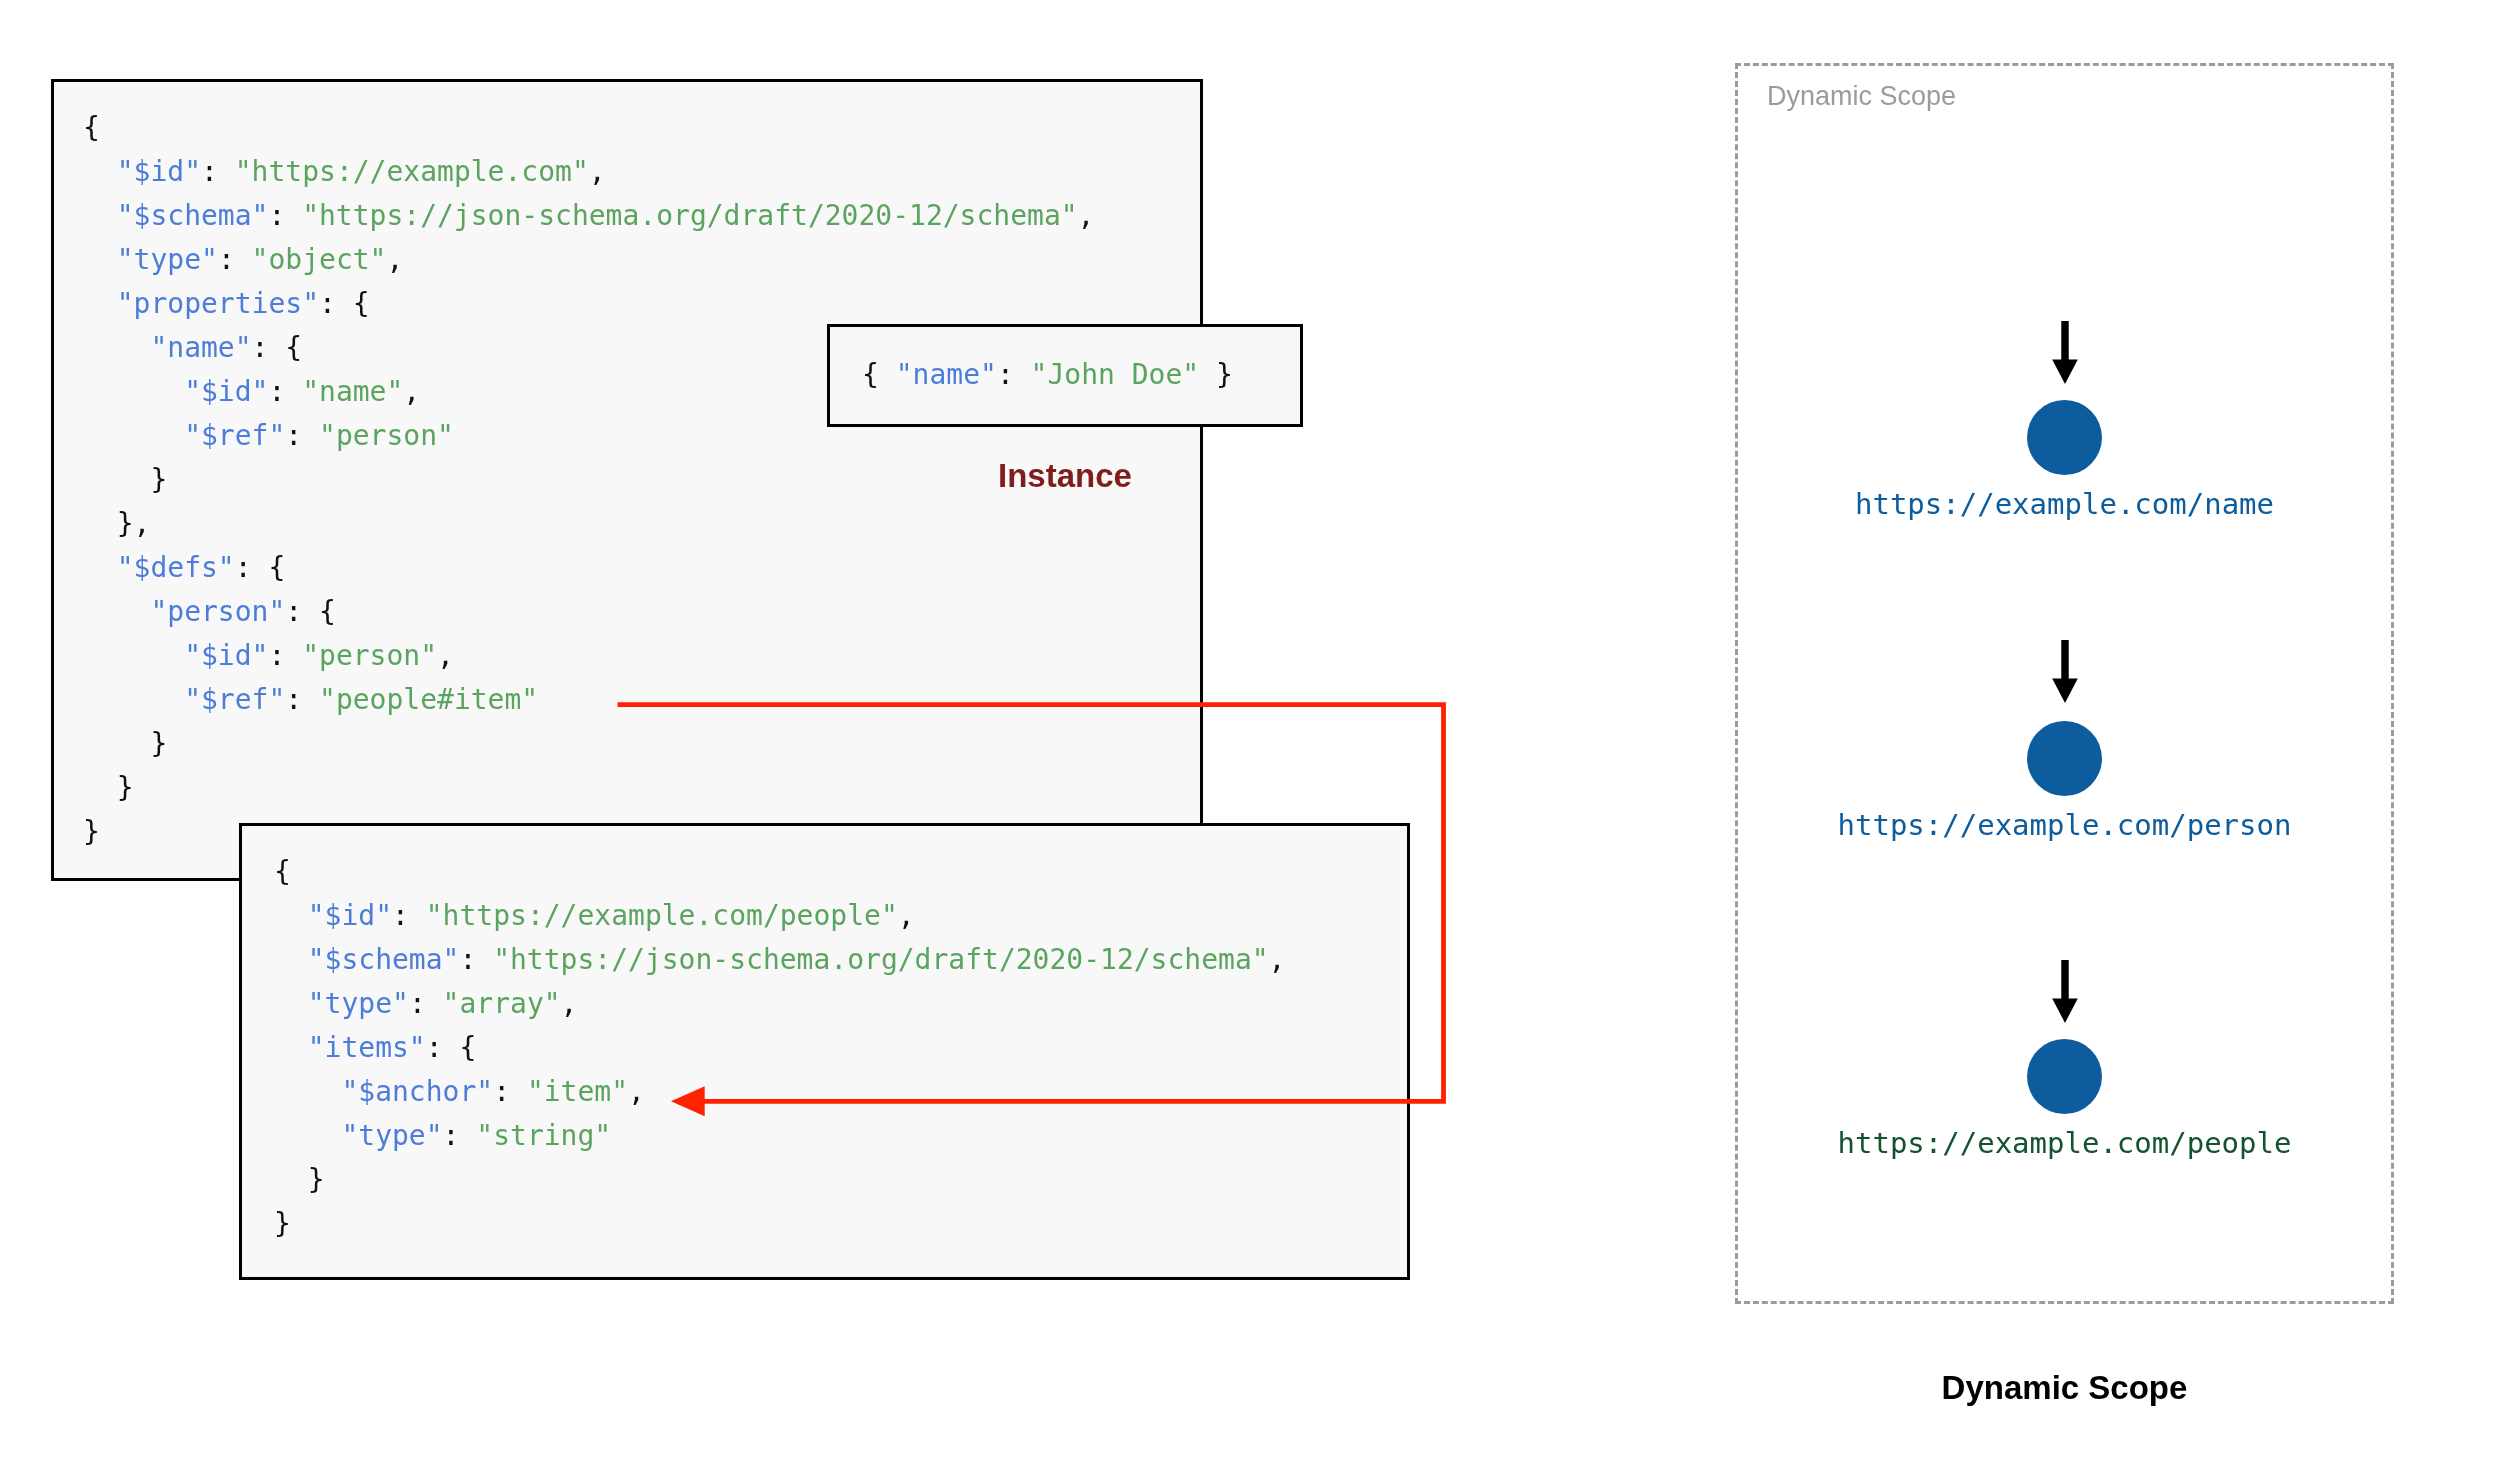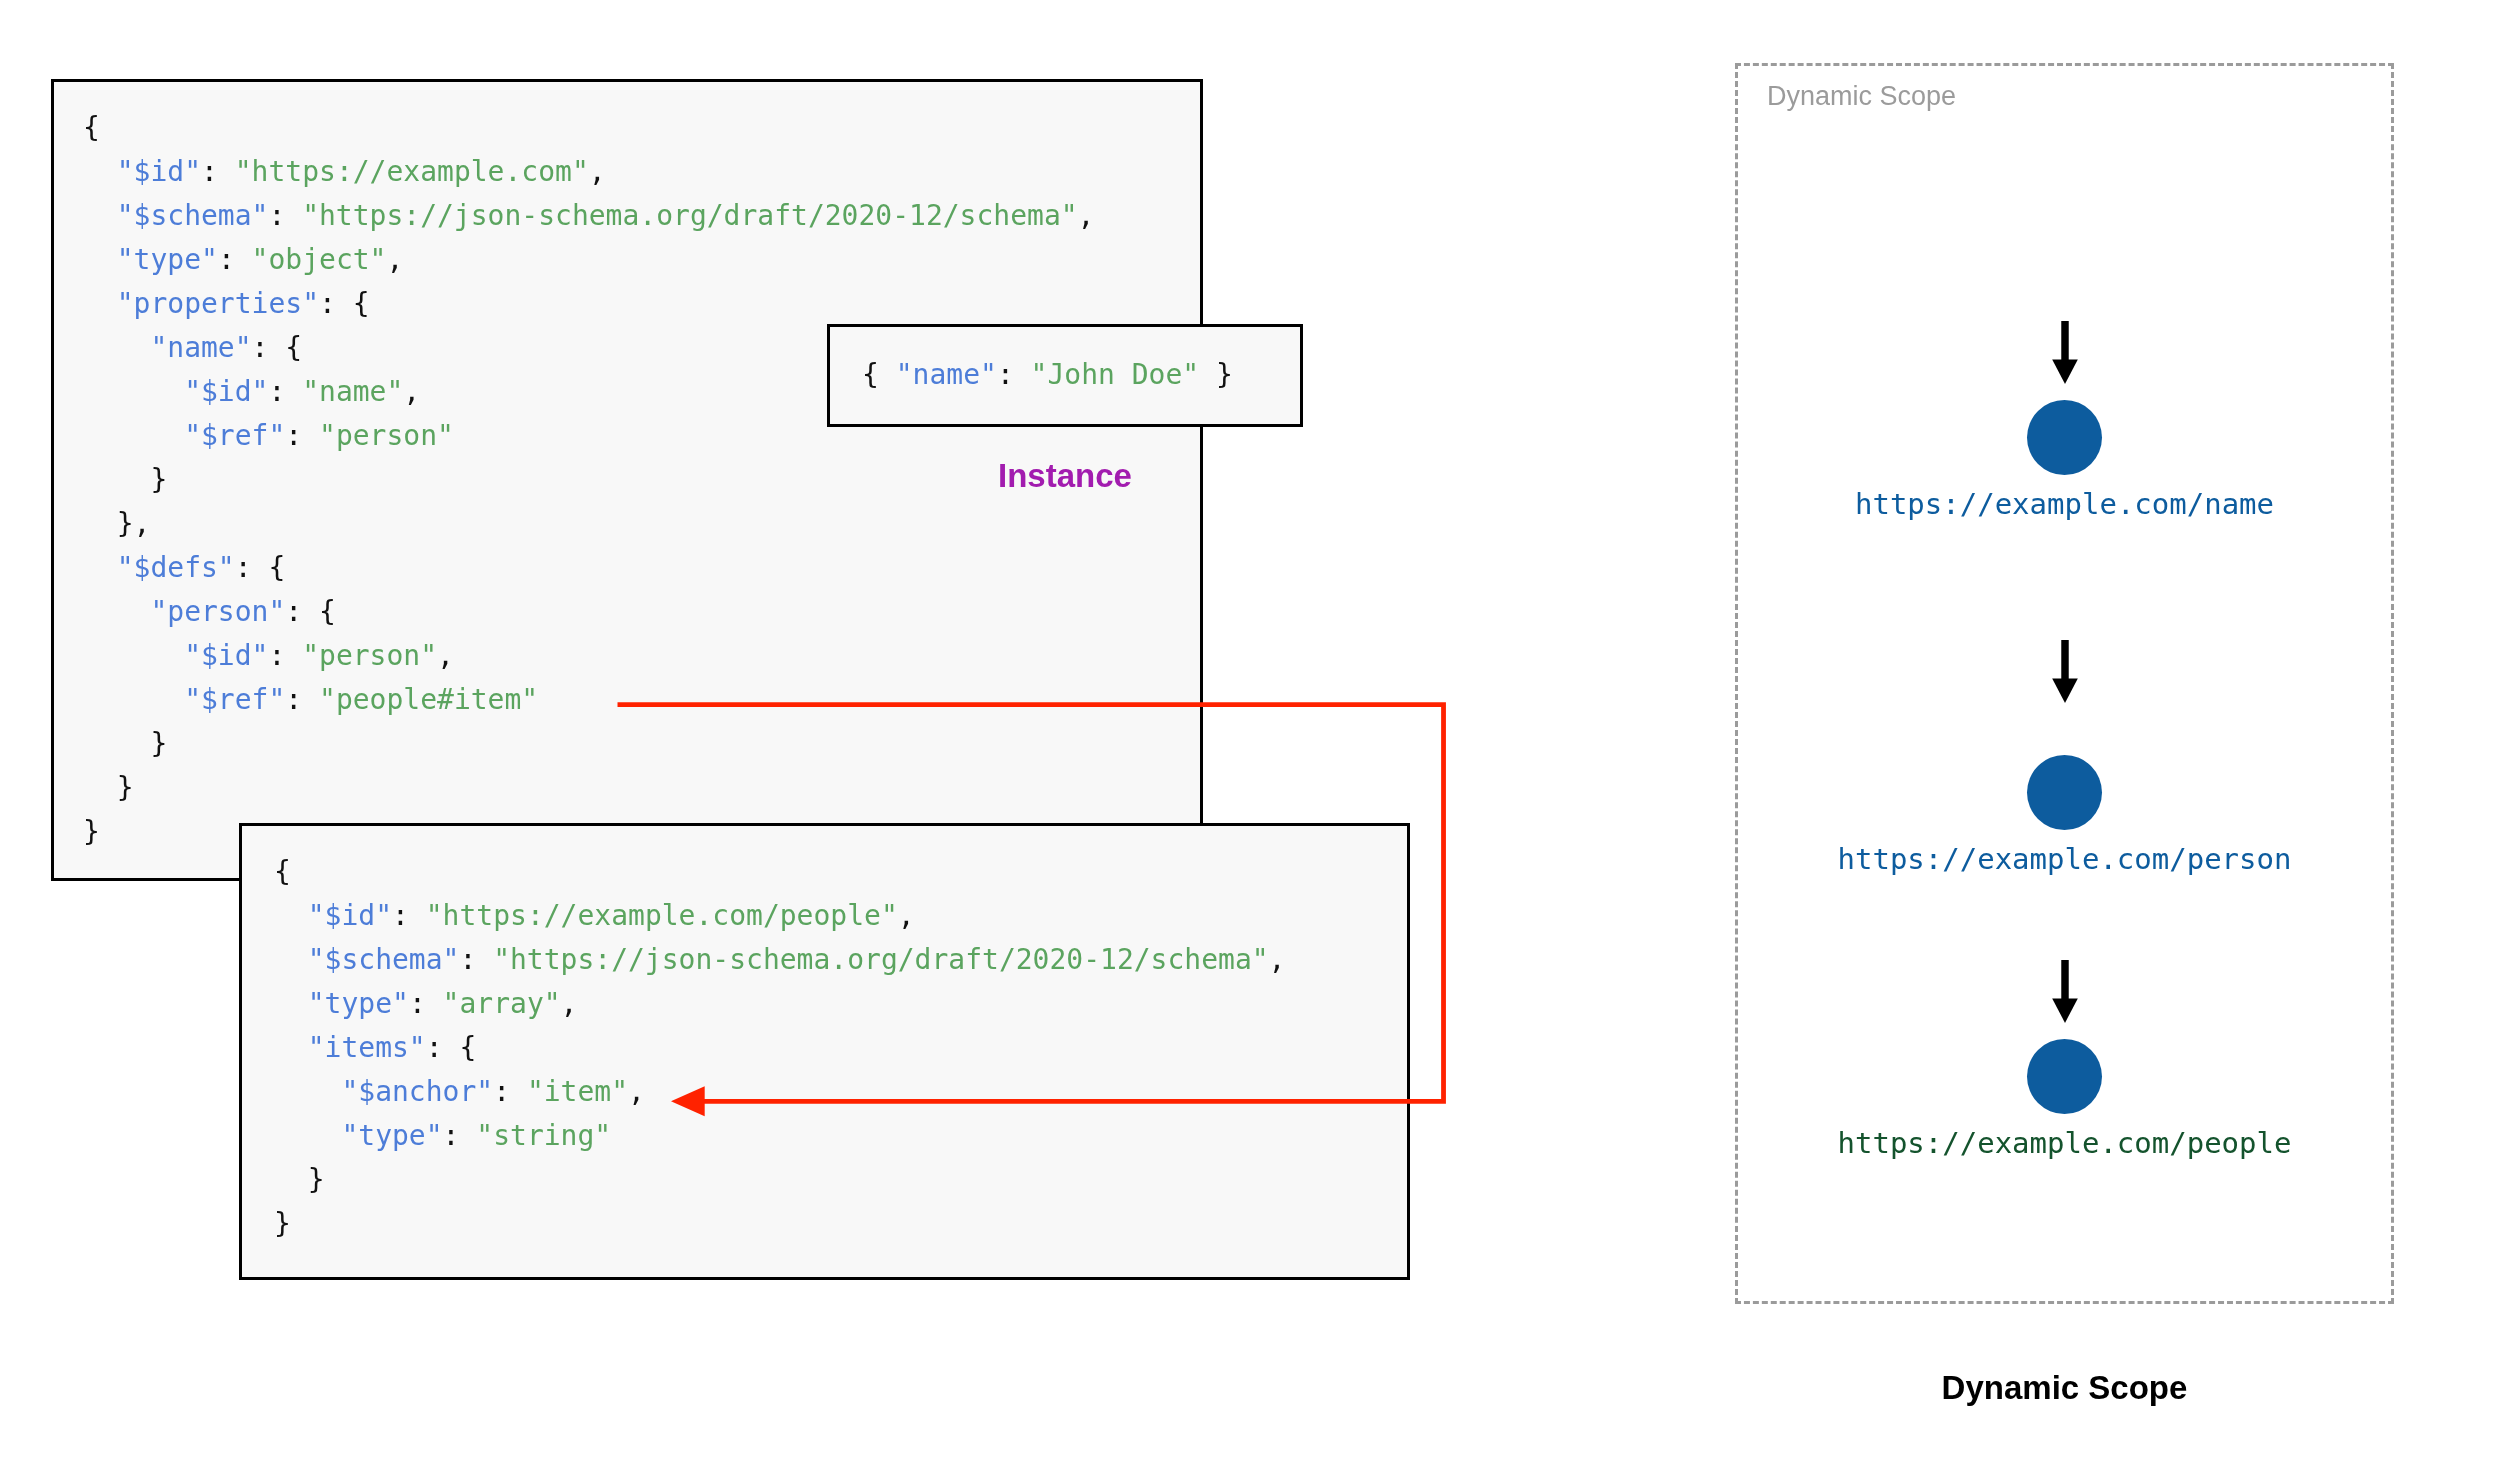--- a/index.html
+++ b/index.html
@@ -67,21 +67,21 @@
   }
   #instance-caption {
     position: absolute;
     left: 827px;
     top: 457px;
     width: 476px;
     text-align: center;
     font-family: "Liberation Sans", sans-serif;
     font-weight: bold;
     font-size: 33px;
-    color: #a21caf;
+    color: #7f1d1d;
     z-index: 5;
   }
 
   
   #schema-people-box {
     left: 239px;
     top: 823px;
     width: 1171px;
     height: 457px;
     z-index: 3;
@@ -249,21 +249,21 @@
     <span class="scope-circle" style="background: rgb(13, 92, 158);"></span>
     <div class="scope-label" style="color: rgb(13, 92, 158);">https://example.com/name</div>
   </div>
   <div class="scope-arrow" style="top:640px;">
     <svg width="32" height="64" viewBox="0 0 60 120">
       <line x1="30" y1="0" x2="30" y2="80" stroke="#000000" stroke-width="14"></line>
       <polygon points="30,118 6,72 54,72" fill="#000000"></polygon>
     </svg>
   </div>
 
-  <div class="scope-node" style="top:755px;">
+  <div class="scope-node" style="top:721px;">
     <span class="scope-circle" style="background: rgb(13, 92, 158);"></span>
     <div class="scope-label" style="color: rgb(13, 92, 158);">https://example.com/person</div>
   </div>
   <div class="scope-arrow" style="top:960px;">
     <svg width="32" height="64" viewBox="0 0 60 120">
       <line x1="30" y1="0" x2="30" y2="80" stroke="#000000" stroke-width="14"></line>
       <polygon points="30,118 6,72 54,72" fill="#000000"></polygon>
     </svg>
   </div>
 

